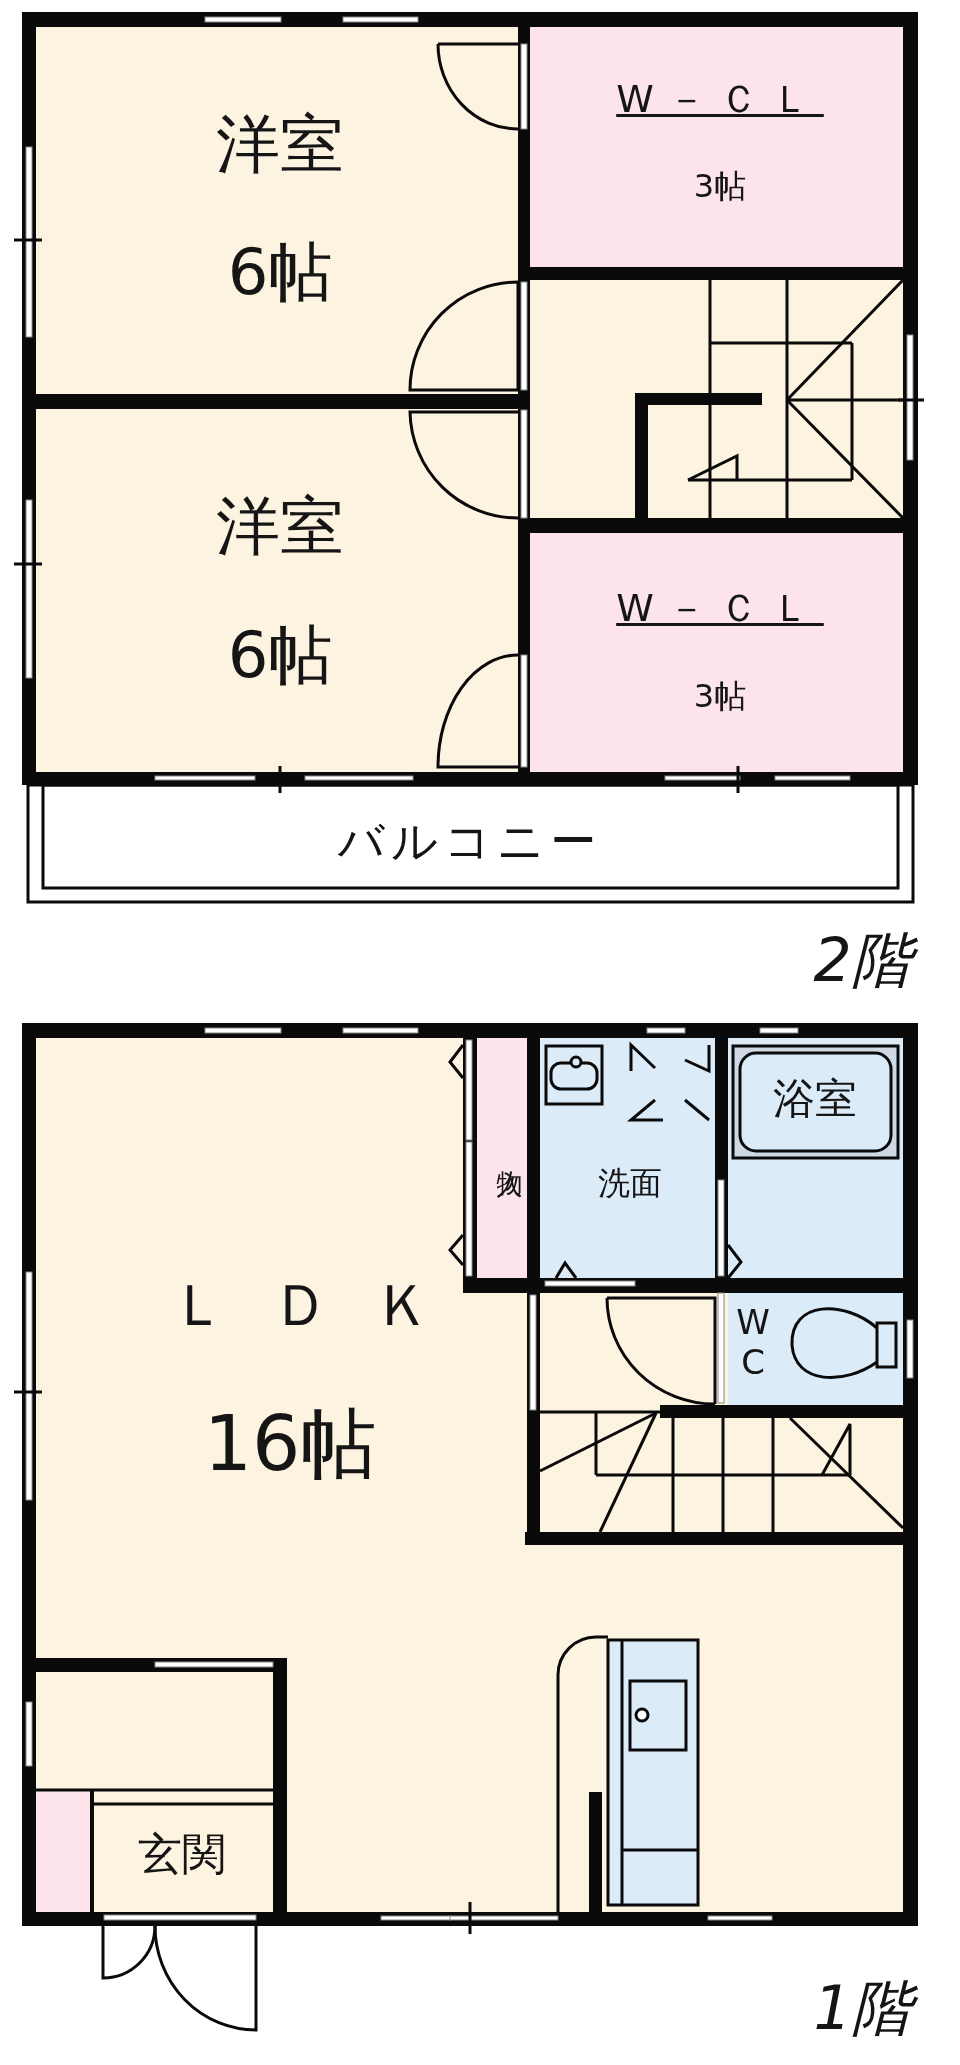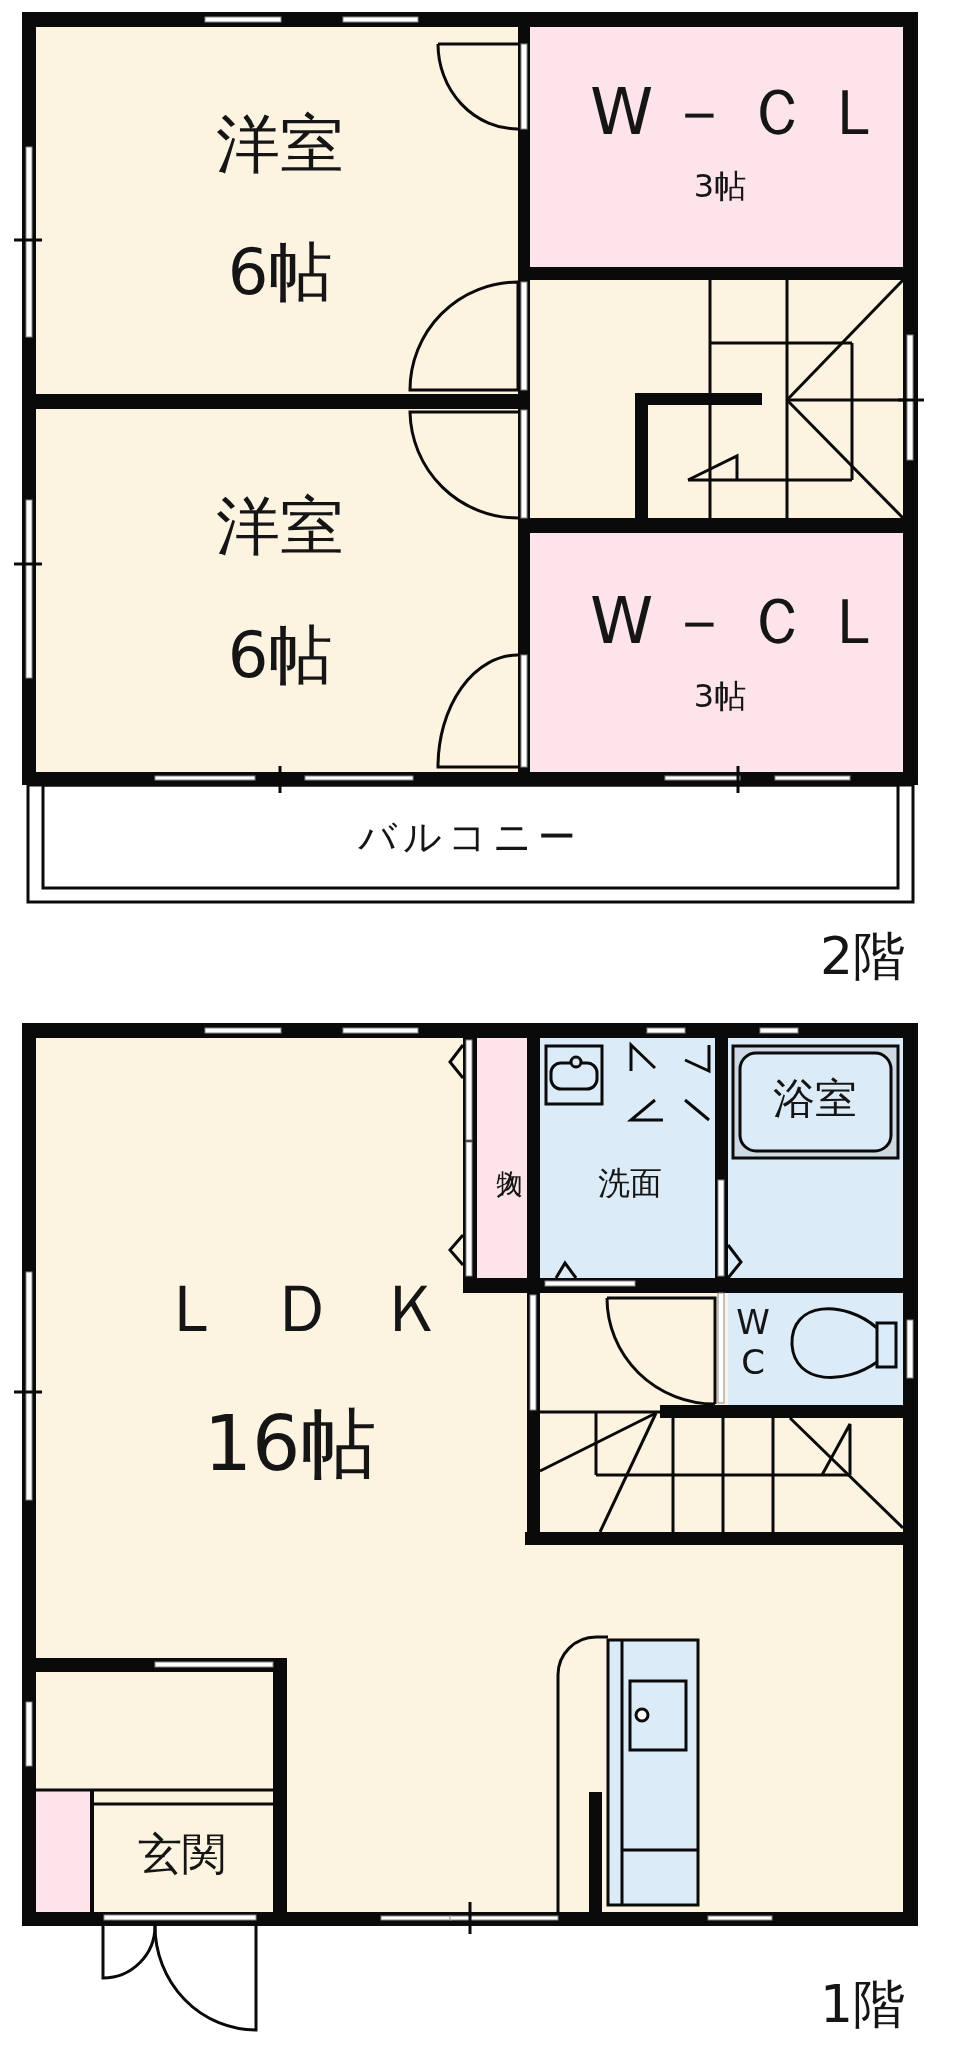--- a/index.html
+++ b/index.html
@@ -1,25 +1,25 @@
 <!DOCTYPE html>
 <html><head>
 <meta charset="utf-8">
 <style>
   html, body { margin:0; padding:0; background:#ffffff; }
   body { width:960px; height:2065px; position:relative; overflow:hidden;
          font-family:"DejaVu Sans","Liberation Sans",sans-serif; color:#111; }
   svg.plan { position:absolute; left:0; top:0; }
   .lbl { position:absolute; text-align:center; color:#151515; line-height:1; white-space:nowrap; }
   .room-big { font-size:64px; }
-  .room-mid { font-size:64px; letter-spacing:14px; }
+  .room-mid { font-size:38px; letter-spacing:14px;text-decoration:underline; }
   .room-sm  { font-size:32px; }
-  .floor-lbl { font-size:52px; }
-  .balcony-lbl { font-size:38px; letter-spacing:6px; }
-  .ldk-name { font-size:66px; letter-spacing:44px; }
+  .floor-lbl { font-size:60px;font-style:italic; }
+  .balcony-lbl { font-size:46px; letter-spacing:6px; }
+  .ldk-name { font-size:58px; letter-spacing:44px;margin-left:10px; }
   .ldk-size { font-size:76px; }
   .tiny { font-size:26px; line-height:1.1; }
   .wc { font-size:34px; line-height:1.05; }
 </style>
 </head>
 <body>
 
 <svg class="plan" width="960" height="2065" viewBox="0 0 960 2065" xmlns="http://www.w3.org/2000/svg">
 
   <g>

